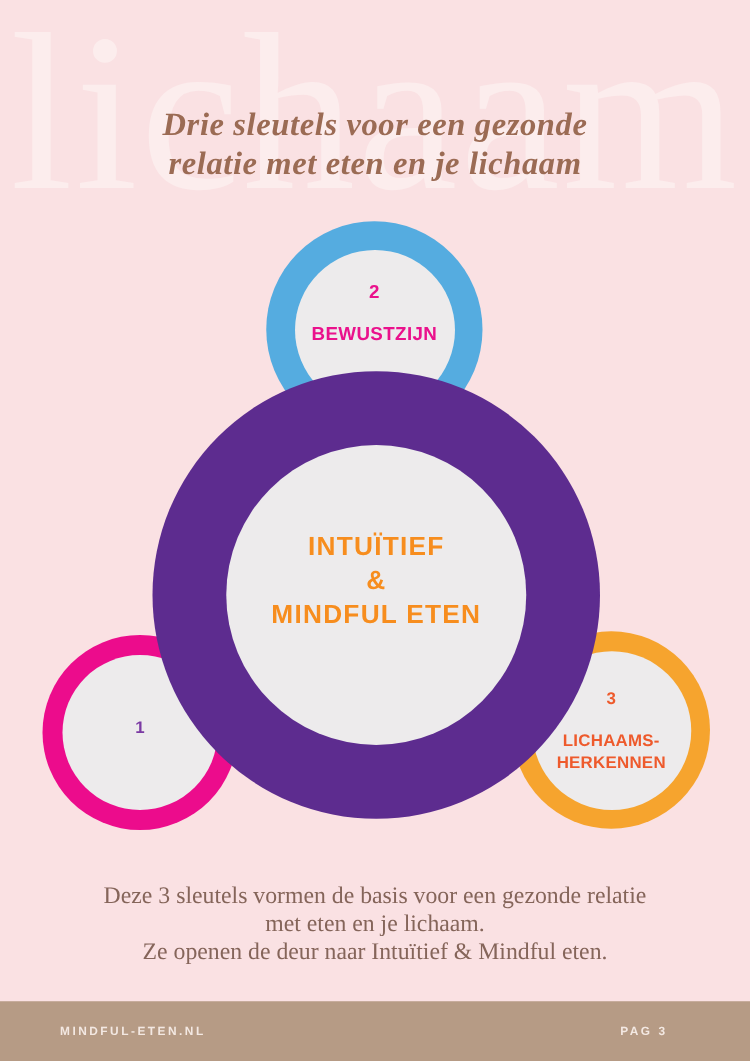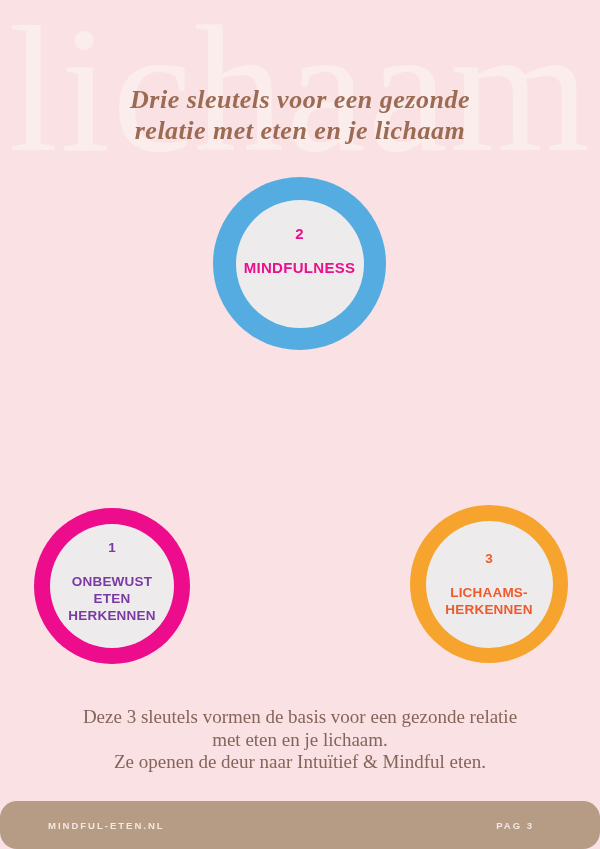--- a/index.html
+++ b/index.html
@@ -48,21 +48,21 @@
   .node-center .node-inner{width:240px;height:240px;}
   .node-center .node-text{font-size:21px;line-height:27px;letter-spacing:1px;color:#F78D1E;transform:translateY(-12px);}
   .caption{
     position:absolute;top:706px;left:0;width:100%;margin:0;text-align:center;
     font-family:"Liberation Serif",serif;font-size:19px;line-height:22.5px;
     color:#85655A;white-space:pre-line;z-index:3;
   }
   .footer{
     position:absolute;left:0;bottom:0;width:100%;height:48px;background:#B69B85;
     display:flex;align-items:center;justify-content:space-between;
-    box-sizing:border-box;padding:0 66px 0 48px;z-index:4;border-radius:17px;
+    box-sizing:border-box;padding:0 66px 0 48px;z-index:4;
   }
   .footer span{
     font-size:9.5px;font-weight:bold;letter-spacing:2px;color:#F3E8E2;
   }
 </style>
 </head>
 <body>
 
 <div class="page">
 
@@ -70,46 +70,50 @@
 
   <h1 class="title">Drie sleutels voor een gezonde
 relatie met eten en je lichaam</h1>
 
   <div class="diagram">
 
     <div class="node node-top">
       <div class="node-inner">
         <div class="node-text">
           <div>2</div>
-          <div>MINDFULNESS</div>
+          <div>BEWUSTZIJN</div>
         </div>
       </div>
     </div>
 
     <div class="node node-left">
       <div class="node-inner">
         <div class="node-text">
           <div>1</div>
-          <div>ONBEWUST
-ETEN
-HERKENNEN</div>
         </div>
       </div>
     </div>
 
     <div class="node node-right">
       <div class="node-inner">
         <div class="node-text">
           <div>3</div>
           <div>LICHAAMS-
 HERKENNEN</div>
         </div>
       </div>
     </div>
 
+    <div class="node node-center">
+      <div class="node-inner">
+        <div class="node-text">INTUÏTIEF
+&amp;
+MINDFUL ETEN</div>
+      </div>
+    </div>
 
   </div>
 
   <p class="caption">Deze 3 sleutels vormen de basis voor een gezonde relatie
 met eten en je lichaam.
 Ze openen de deur naar Intuïtief &amp; Mindful eten.</p>
 
   <div class="footer">
     <span>MINDFUL-ETEN.NL</span>
     <span>PAG 3</span>

